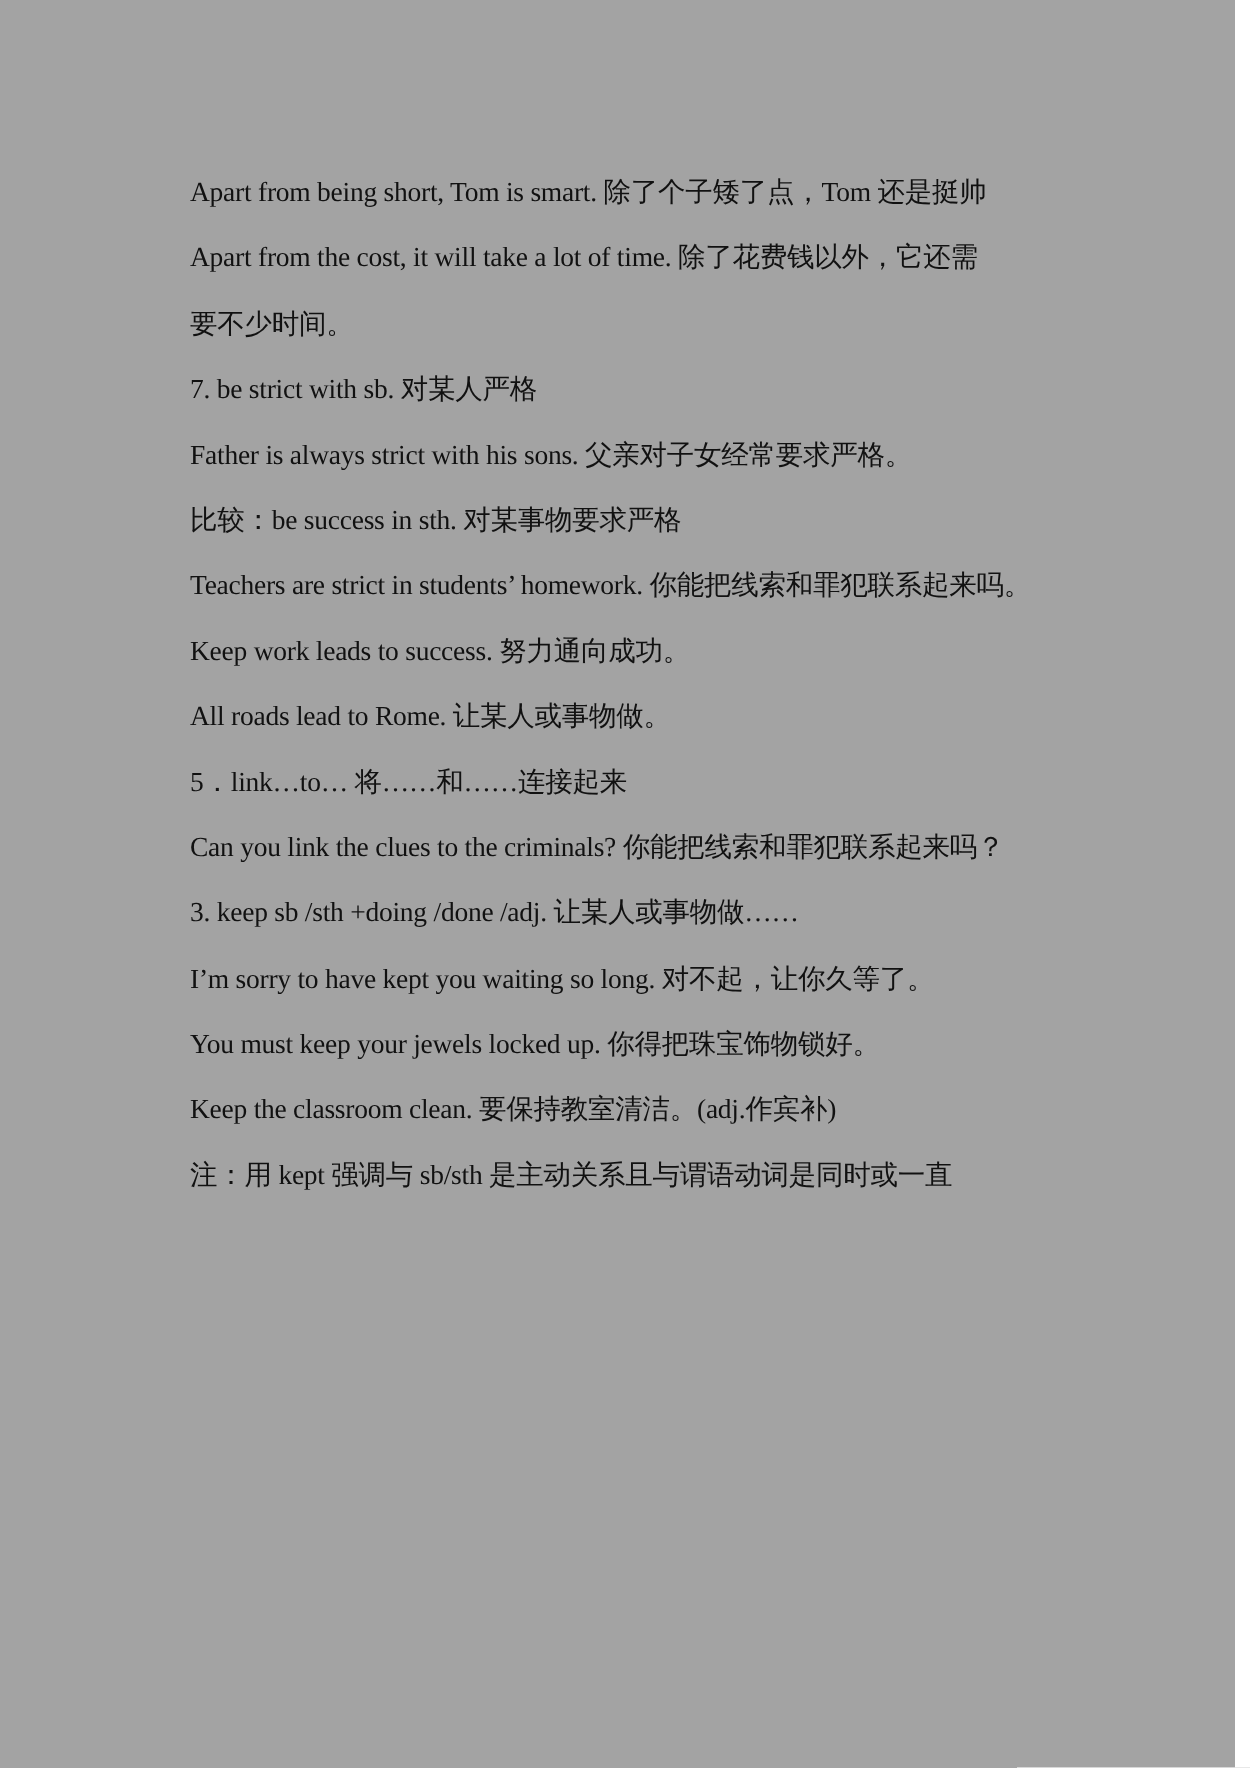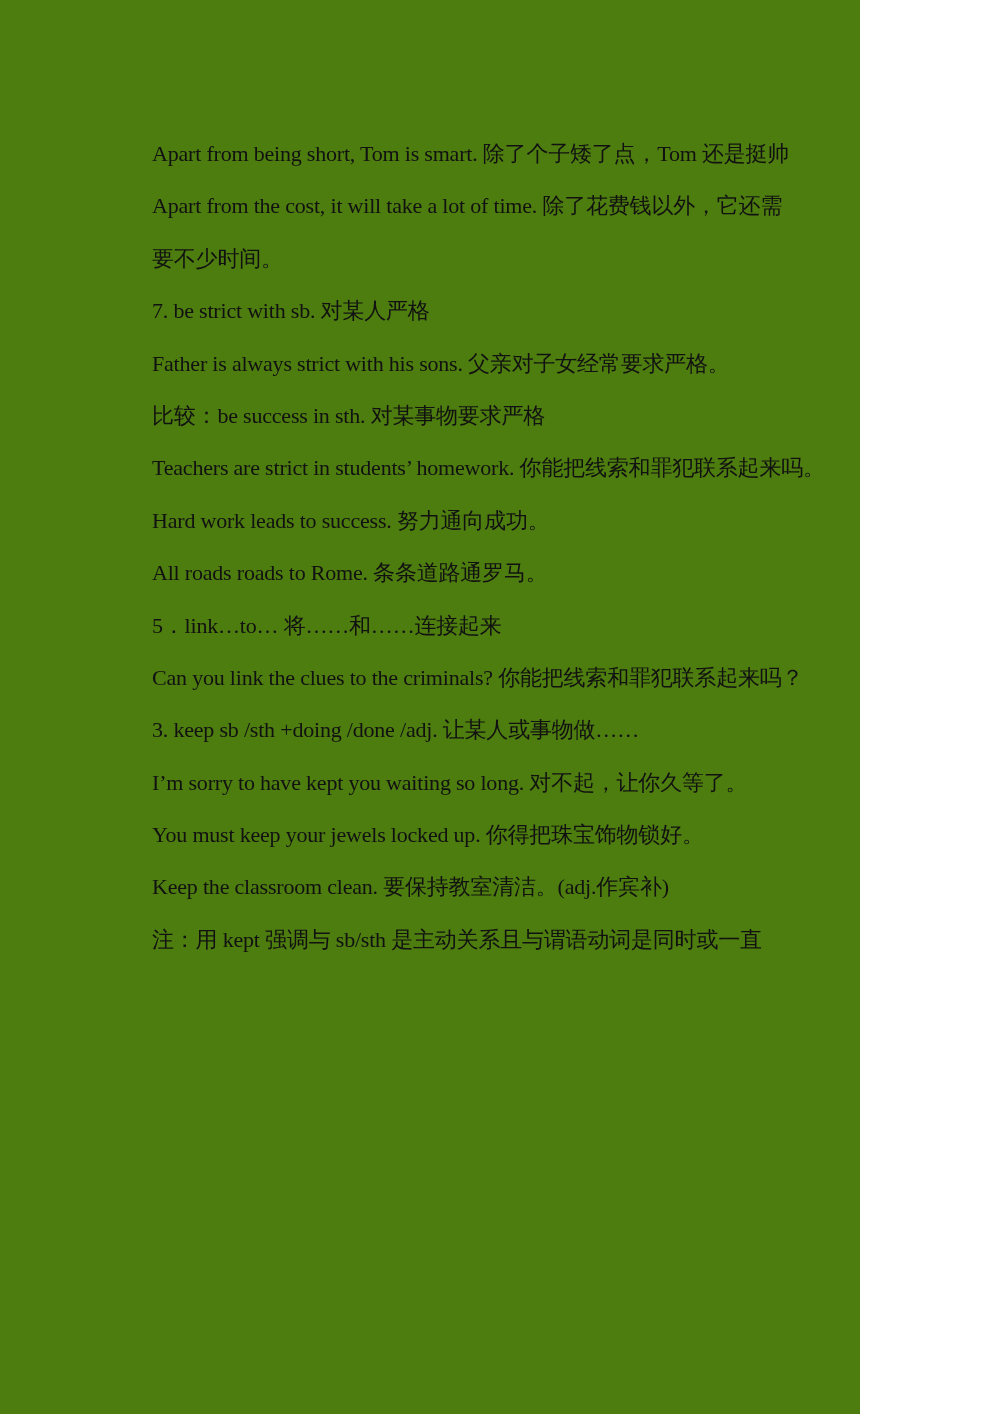--- a/index.html
+++ b/index.html
@@ -12,23 +12,23 @@
       height: 1414px;
       position: relative;
       overflow: hidden;
       font-family: "Liberation Serif", "DejaVu Serif", serif;
       color: #111111;
     }
     .page {
       position: absolute;
       left: 0;
       top: 0;
-      width: 860px;
+      width: 988px;
       height: 1414px;
-      background: #4d7c0f;
+      background: #a3a3a3;
     }
     .content {
       position: absolute;
       left: 152px;
       top: 128px;
       width: 720px;
     }
     .line {
       font-size: 22px;
       line-height: 52.4px;
@@ -42,22 +42,22 @@
 
 <div class="page">
   <div class="content">
     <div class="line">Apart from being short, Tom is smart.  除了个子矮了点，Tom 还是挺帅</div>
     <div class="line">Apart from the cost, it will take a lot of time.  除了花费钱以外，它还需</div>
     <div class="line">要不少时间。</div>
     <div class="line">7. be strict with sb.  对某人严格</div>
     <div class="line">Father is always strict with his sons.  父亲对子女经常要求严格。</div>
     <div class="line">比较：be success in sth.  对某事物要求严格</div>
     <div class="line">Teachers are strict in students’ homework.  你能把线索和罪犯联系起来吗。</div>
-    <div class="line">Hard work leads to success.  努力通向成功。</div>
-    <div class="line">All roads roads to Rome.  条条道路通罗马。</div>
+    <div class="line">Keep work leads to success.  努力通向成功。</div>
+    <div class="line">All roads lead to Rome.  让某人或事物做。</div>
     <div class="line">5．link…to…  将……和……连接起来</div>
     <div class="line">Can you link the clues to the criminals?  你能把线索和罪犯联系起来吗？</div>
     <div class="line">3. keep sb /sth +doing /done /adj.  让某人或事物做……</div>
     <div class="line">I’m sorry to have kept you waiting so long.  对不起，让你久等了。</div>
     <div class="line">You must keep your jewels locked up.  你得把珠宝饰物锁好。</div>
     <div class="line">Keep the classroom clean.  要保持教室清洁。(adj.作宾补)</div>
     <div class="line">注：用 kept 强调与 sb/sth 是主动关系且与谓语动词是同时或一直</div>
   </div>
 </div>
 

